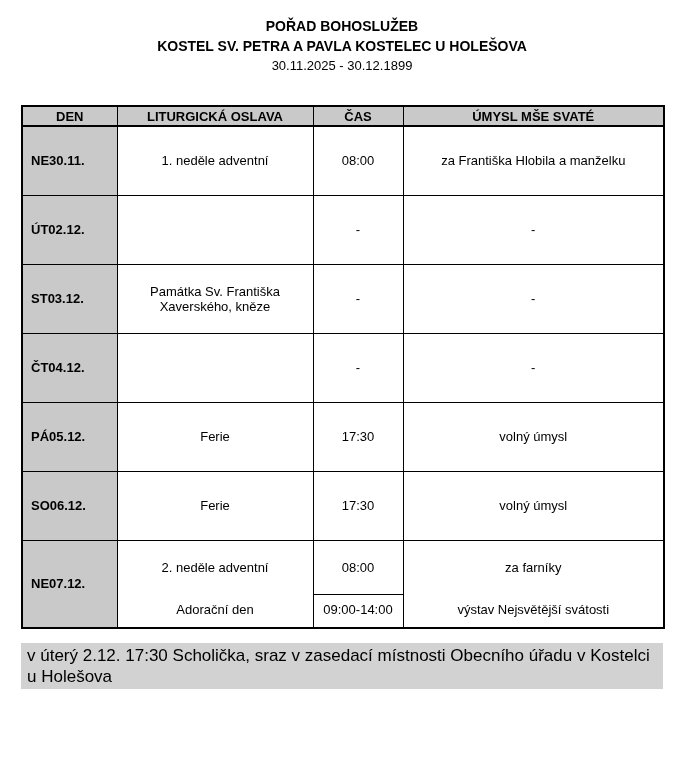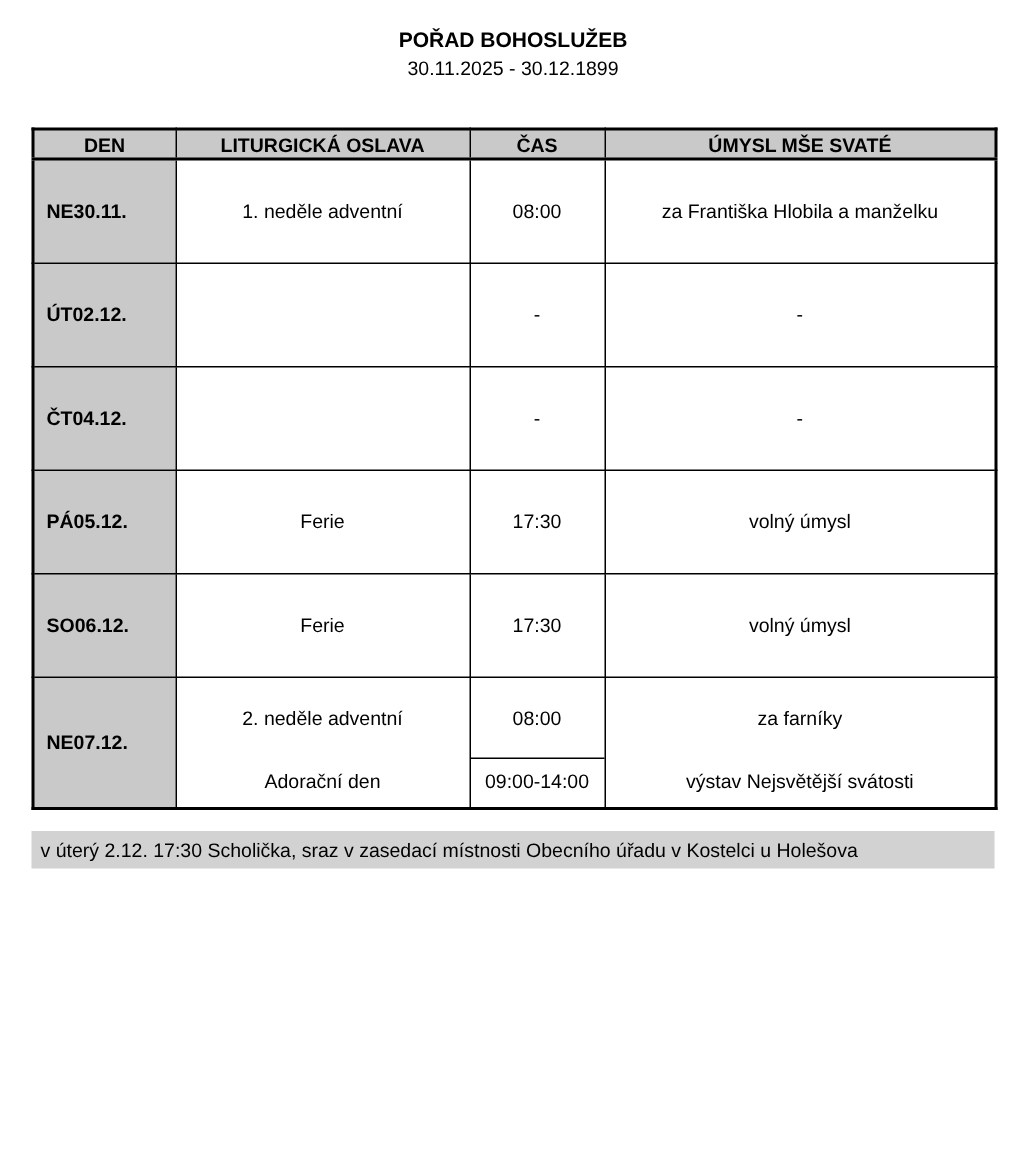--- a/index.html
+++ b/index.html
@@ -62,33 +62,34 @@
     padding:2px 20px;
   }
   .stack-inner .l2{
     height:31px;display:flex;align-items:center;justify-content:center;
     padding:2px 5px;
   }
   .stack-inner .l2.ruled{border-top:1px solid var(--border);}
   .note{
     margin-top:14px;
     background:var(--note-bg);
-    font-size:13px;
+    font-size:17px;
     line-height:21px;
     padding:2px 6px;
     width:642px;
   }
 </style>
 </head>
 <body>
 
 <div class="page">
 
   <div class="titles">
     <div class="title">POŘAD BOHOSLUŽEB</div>
+    <div class="title">KOSTEL SV. PETRA A PAVLA KOSTELEC U HOLEŠOVA</div>
     <div class="daterange">30.11.2025 - 30.12.1899</div>
   </div>
 
   <table class="schedule">
     <colgroup>
       <col class="c-den">
         <col class="c-oslava">
         <col class="c-cas">
         <col class="c-umysl">
     </colgroup>
@@ -103,20 +104,26 @@
     <tbody>
       <tr>
         <td class="den"><span>NE</span><span class="date">30.11.</span></td>
         <td>1. neděle adventní</td>
         <td>08:00</td>
         <td>za Františka Hlobila a manželku</td>
       </tr>
       <tr>
         <td class="den"><span>ÚT</span><span class="date">02.12.</span></td>
         <td></td>
+        <td>-</td>
+        <td>-</td>
+      </tr>
+      <tr>
+        <td class="den"><span>ST</span><span class="date">03.12.</span></td>
+        <td>Památka Sv. Františka Xaverského, kněze</td>
         <td>-</td>
         <td>-</td>
       </tr>
       <tr>
         <td class="den"><span>ČT</span><span class="date">04.12.</span></td>
         <td></td>
         <td>-</td>
         <td>-</td>
       </tr>
       <tr>

